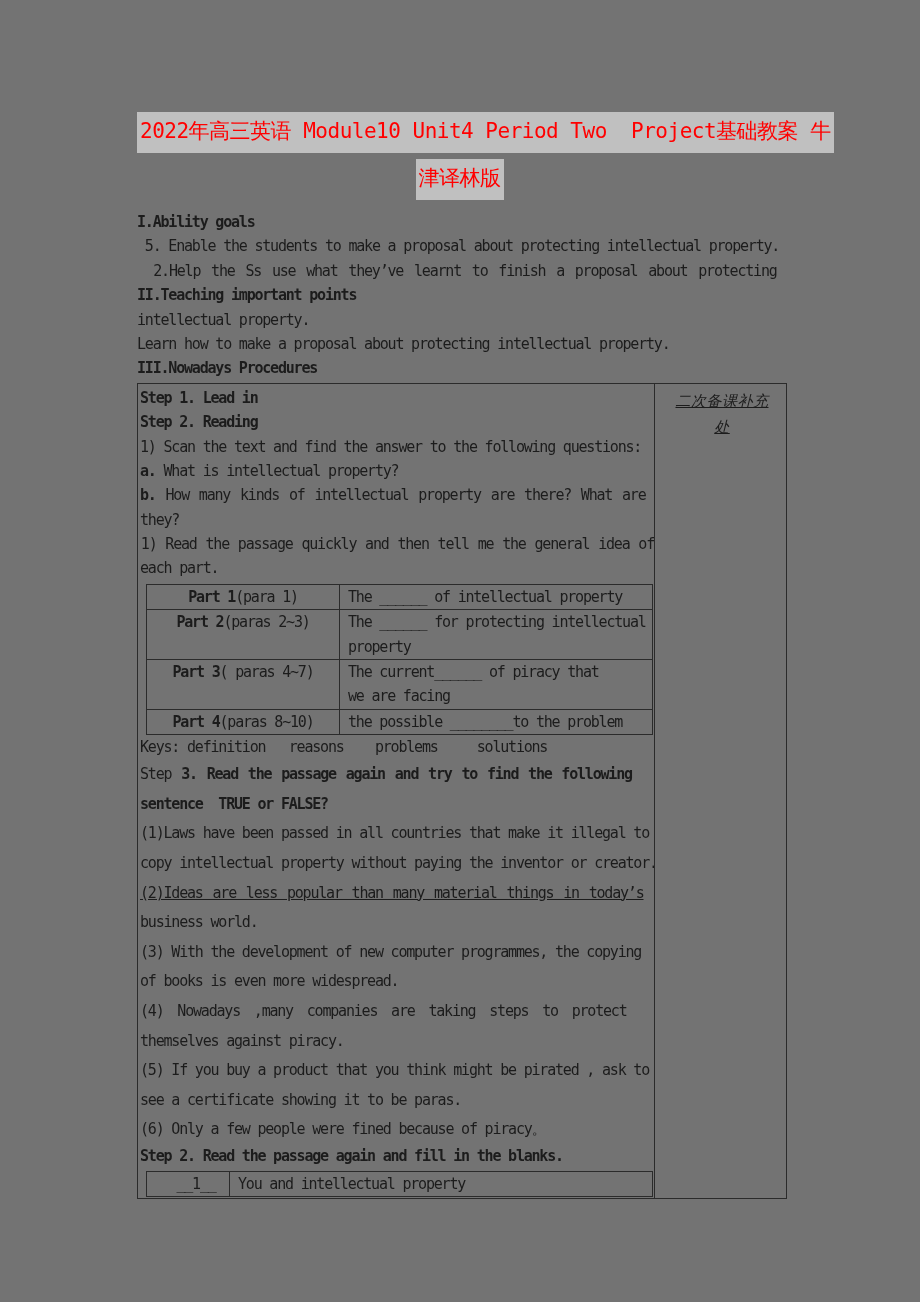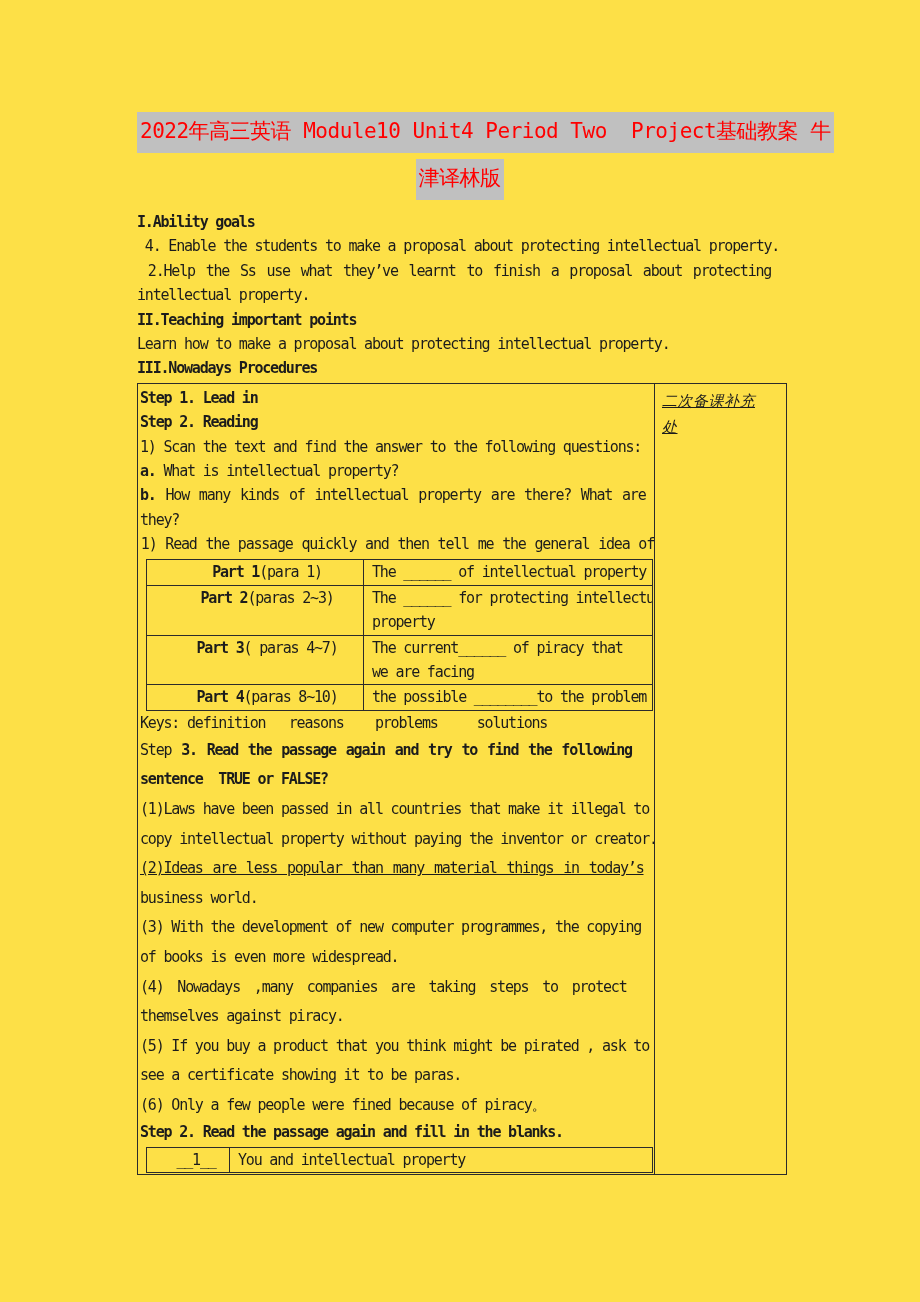--- a/index.html
+++ b/index.html
@@ -1,70 +1,71 @@
 <!DOCTYPE html>
 <html><head>
 <meta charset="utf-8">
 <style>
   html,body{margin:0;padding:0;background:#fff;}
-  .page{position:relative;width:920px;height:1302px;background:#fde047;color:#1c1c1c;
+  .page{position:relative;width:920px;height:1302px;background:#737373;color:#1c1c1c;
         font-family:"DejaVu Sans Mono","Liberation Mono",monospace;font-size:15px;
         letter-spacing:-1.2px;overflow:hidden;}
   .doc{position:absolute;left:137px;top:112px;width:645px;}
   .title-line{text-align:center;margin-bottom:6px;white-space:pre;}
   .title-line span{display:inline-block;background:#c0c0c0;color:#fb0006;
         font-size:21px;letter-spacing:-0.5px;padding:5px 3px 8px 3px;white-space:pre;}
   #title-block{margin-bottom:10px;}
   .line{white-space:pre;line-height:24.4px;height:24.4px;}
   .b{font-weight:bold;}
   .outer-table{display:flex;border:1.6px solid #2b2b2b;width:650px;box-sizing:border-box;margin-top:2px;}
   .cell-main{width:516px;box-sizing:border-box;padding:2px 0 1px 2px;overflow:hidden;}
   .cell-note{flex:1;border-left:1.6px solid #2b2b2b;box-sizing:border-box;padding:4px 4px 0 7px;}
-  .note-line{font-style:italic;text-decoration:underline;line-height:26px;white-space:pre;letter-spacing:0.5px;}
+  .note-line{font-style:italic;text-decoration:underline;line-height:26px;white-space:pre;letter-spacing:0.5px;text-align:center;}
   table.inner{border-collapse:collapse;table-layout:fixed;margin:3px 0 0 6px;width:507px;}
   table.inner td{border:1.4px solid #2b2b2b;padding:0;vertical-align:top;overflow:hidden;}
-  table.parts td.c1{width:192px;text-align:center;padding-left:24px;}
+  table.parts td.c1{width:192px;text-align:center;}
   table.parts td.c2{padding-left:8px;}
   table.blanks td.c1{width:66px;text-align:center;padding-left:16px;}
   table.blanks td.c2{padding-left:8px;}
   #tf-lines .line{line-height:29.6px;height:29.6px;}
   #keys-line .line{line-height:25px;height:25px;}
   #fill-line .line{line-height:23px;height:23px;}
 </style>
 </head>
 <body>
 
 <div class="page">
   <div class="doc">
 
     <div id="title-block">
         <div class="title-line"><span style="color: rgb(255, 0, 0); background: rgb(192, 192, 192);">2022年高三英语 Module10 Unit4 Period Two  Project基础教案 牛</span></div>
         <div class="title-line"><span style="color: rgb(255, 0, 0); background: rgb(192, 192, 192);">津译林版</span></div>
       </div>
 
     <div id="intro-lines">
         <div class="line"><span class="b">I.Ability goals</span></div>
-        <div class="line"><span> 4. Enable the students to make a proposal about protecting intellectual property.</span></div>
-        <div class="line" style="word-spacing: 3px;"><span> 2.Help the Ss use what they’ve learnt to finish a proposal about protecting</span></div>
+        <div class="line"><span> 5. Enable the students to make a proposal about protecting intellectual property.</span></div>
+        <div class="line" style="word-spacing: 3px; text-align: center;"><span> 2.Help the Ss use what they’ve learnt to finish a proposal about protecting</span></div>
+        <div class="line"><span class="b">II.Teaching important points</span></div>
         <div class="line"><span>intellectual property.</span></div>
-        <div class="line"><span class="b">II.Teaching important points</span></div>
         <div class="line"><span>Learn how to make a proposal about protecting intellectual property.</span></div>
         <div class="line"><span class="b">III.Nowadays Procedures</span></div>
       </div>
 
     <div class="outer-table">
       <div class="cell-main">
         <div id="top-lines">
             <div class="line"><span class="b">Step 1. Lead in</span></div>
             <div class="line"><span class="b">Step 2. Reading</span></div>
             <div class="line"><span>1) Scan the text and find the answer to the following questions:</span></div>
             <div class="line"><span class="b">a.</span><span> What is intellectual property?</span></div>
             <div class="line" style="word-spacing: 2px;"><span class="b">b.</span><span> How many kinds of intellectual property are there? What are</span></div>
             <div class="line"><span>they?</span></div>
             <div class="line" style="word-spacing: 1px; text-align: right;"><span>1) Read the passage quickly and then tell me the general idea of</span></div>
+            <div class="line"><span>each part.</span></div>
           </div>
 
         <table class="inner parts">
           <tbody id="parts-body">
               <tr>
                 <td class="c1">
                   <div class="line"><span class="b">Part 1</span><span>(para 1)</span></div>
                 </td>
                 <td class="c2">
                   <div class="line"><span>The ______ of intellectual property</span></div>

